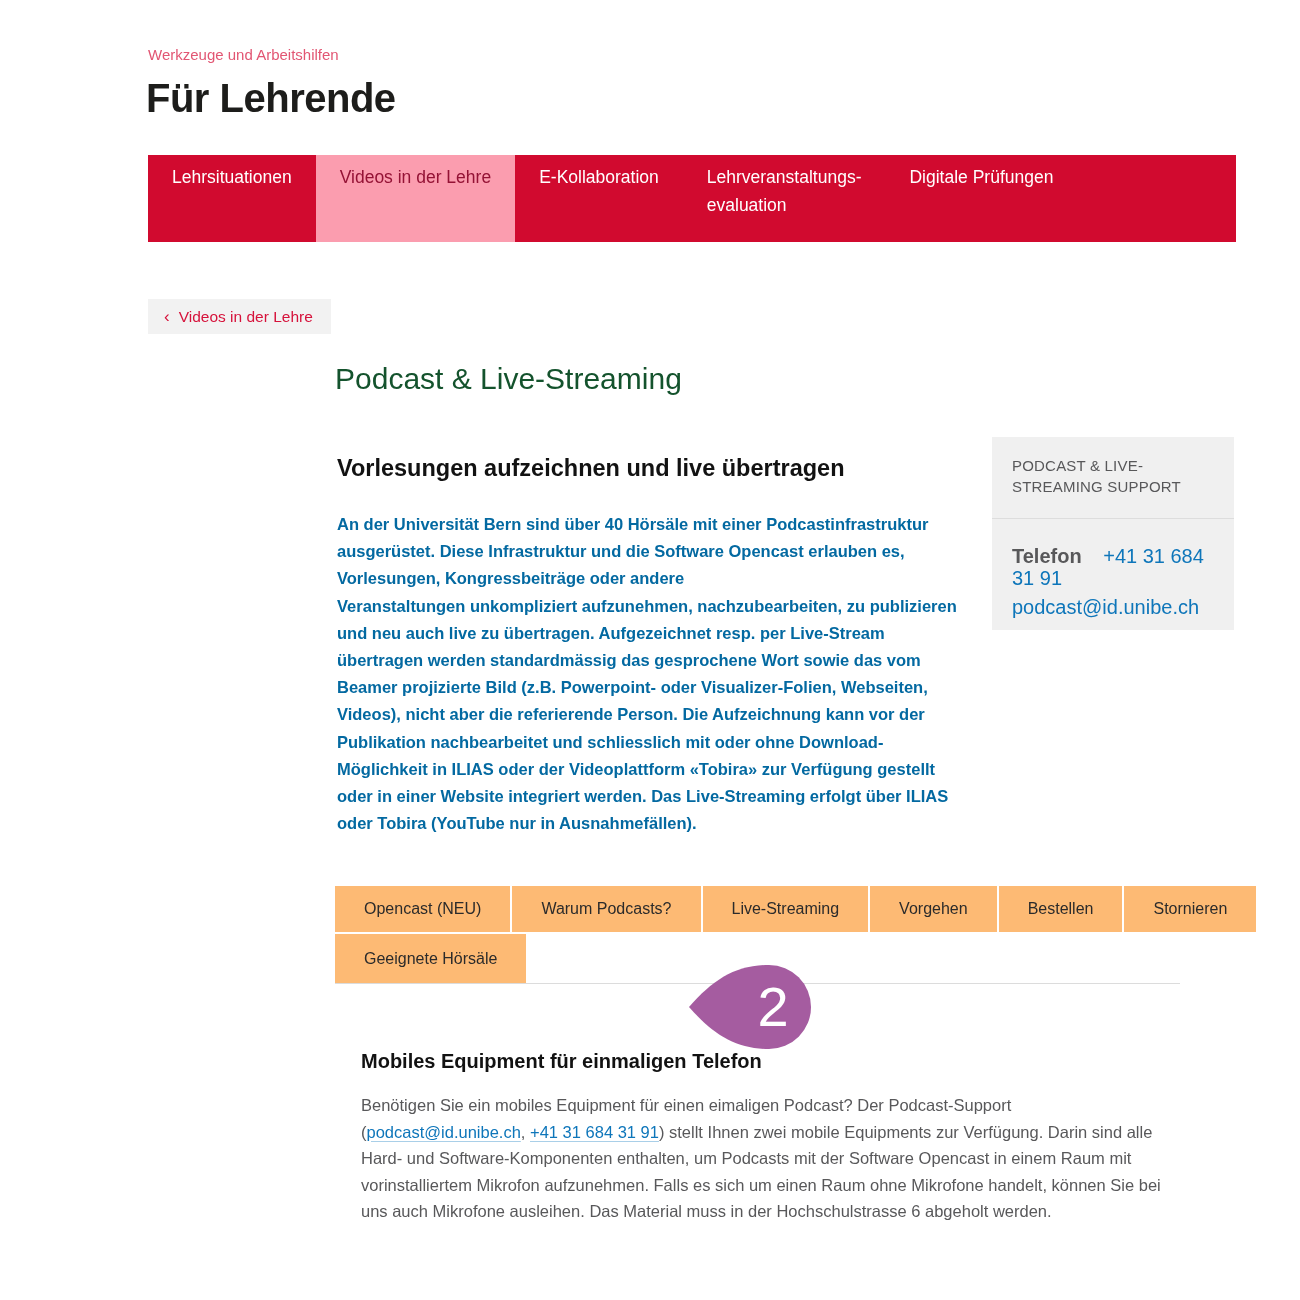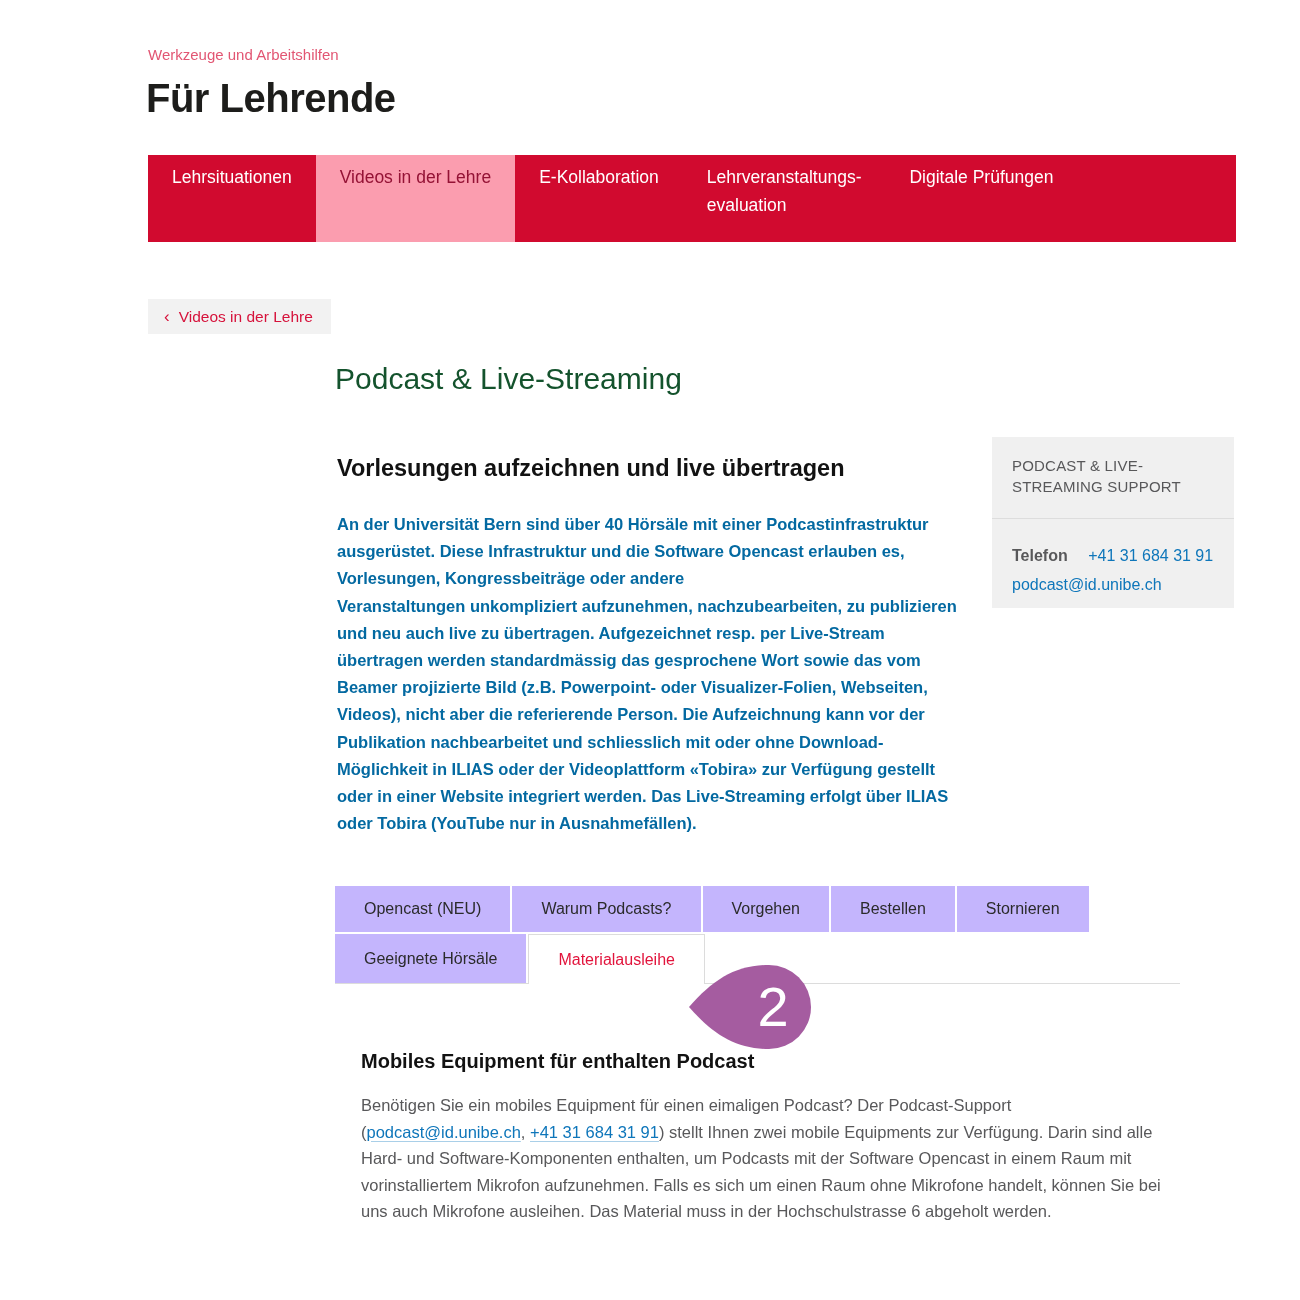--- a/index.html
+++ b/index.html
@@ -70,32 +70,32 @@
     padding: 18px 20px 12px 20px;
   }
   .support-title {
     font-size: 15px; line-height: 21px; color: #58585a;
     letter-spacing: 0.2px; white-space: pre-line;
   }
   .support-divider {
     border: 0; border-top: 1px solid #dddddd;
     margin: 21px -20px 26px -20px;
   }
-  .support-row { font-size: 16px; line-height: 22px; }
+  .support-row { font-size: 20px; line-height: 22px; }
   .phone-label { color: #58585a; font-weight: 700; margin-right: 16px; }
   a.link { color: #0e76ba; text-decoration: none; cursor: pointer; }
   .support-email { margin-top: 7px; }
 
   .tabs {
     position: absolute; left: 291px; top: 886px; width: 845px;
   }
   .tab-row { display: flex; gap: 2px; }
   .tab {
     height: 46px; line-height: 46px;
-    padding: 0 29px; background: #c4b5fd;
+    padding: 0 29px; background: #fdba74;
     font-size: 16px; color: #2b2b2b; white-space: nowrap; cursor: pointer;
   }
   .tab-row2 { position: relative; margin-top: 2px; height: 50px; }
   .tab-row2::after {
     content: ""; position: absolute; left: 0; right: 0; bottom: 0;
     height: 1px; background: #dcdcdc; z-index: 1;
   }
   .tab-row2 .tab { height: 49px; line-height: 49px; }
   .tab-row2 .tab.active {
     position: relative; z-index: 2;
@@ -168,31 +168,31 @@
     </div>
     <div class="support-row support-email">
       <a class="link">podcast@id.unibe.ch</a>
     </div>
   </aside>
 
   <div class="tabs">
     <div class="tab-row">
       <div class="tab">Opencast (NEU)</div>
       <div class="tab">Warum Podcasts?</div>
+      <div class="tab">Live-Streaming</div>
       <div class="tab">Vorgehen</div>
       <div class="tab">Bestellen</div>
       <div class="tab">Stornieren</div>
     </div>
     <div class="tab-row tab-row2">
       <div class="tab">Geeignete Hörsäle</div>
-      <div class="tab active">Materialausleihe</div>
       <svg class="marker" viewBox="0 0 132 88">
         <path d="M2,44 C26,17 48,2 82,2 A42,42 0 1 1 82,86 C48,86 26,71 2,44 Z" fill="#a55ca0"></path>
         <text x="86" y="63" text-anchor="middle">2</text>
       </svg>
     </div>
   </div>
 
-  <h3 class="tab-content-heading">Mobiles Equipment für enthalten Podcast</h3>
+  <h3 class="tab-content-heading">Mobiles Equipment für einmaligen Telefon</h3>
 
   <p class="tab-content-body"><span>Benötigen Sie ein mobiles Equipment für einen eimaligen Podcast? Der Podcast-Support (</span><a class="link">podcast@id.unibe.ch</a><span>, </span><a class="link">+41 31 684 31 91</a><span>) stellt Ihnen zwei mobile Equipments zur Verfügung. Darin sind alle Hard- und Software-Komponenten enthalten, um Podcasts mit der Software Opencast in einem Raum mit vorinstalliertem Mikrofon aufzunehmen. Falls es sich um einen Raum ohne Mikrofone handelt, können Sie bei uns auch Mikrofone ausleihen. Das Material muss in der Hochschulstrasse 6 abgeholt werden.</span></p>
 
 </div>
 
 </body></html>

